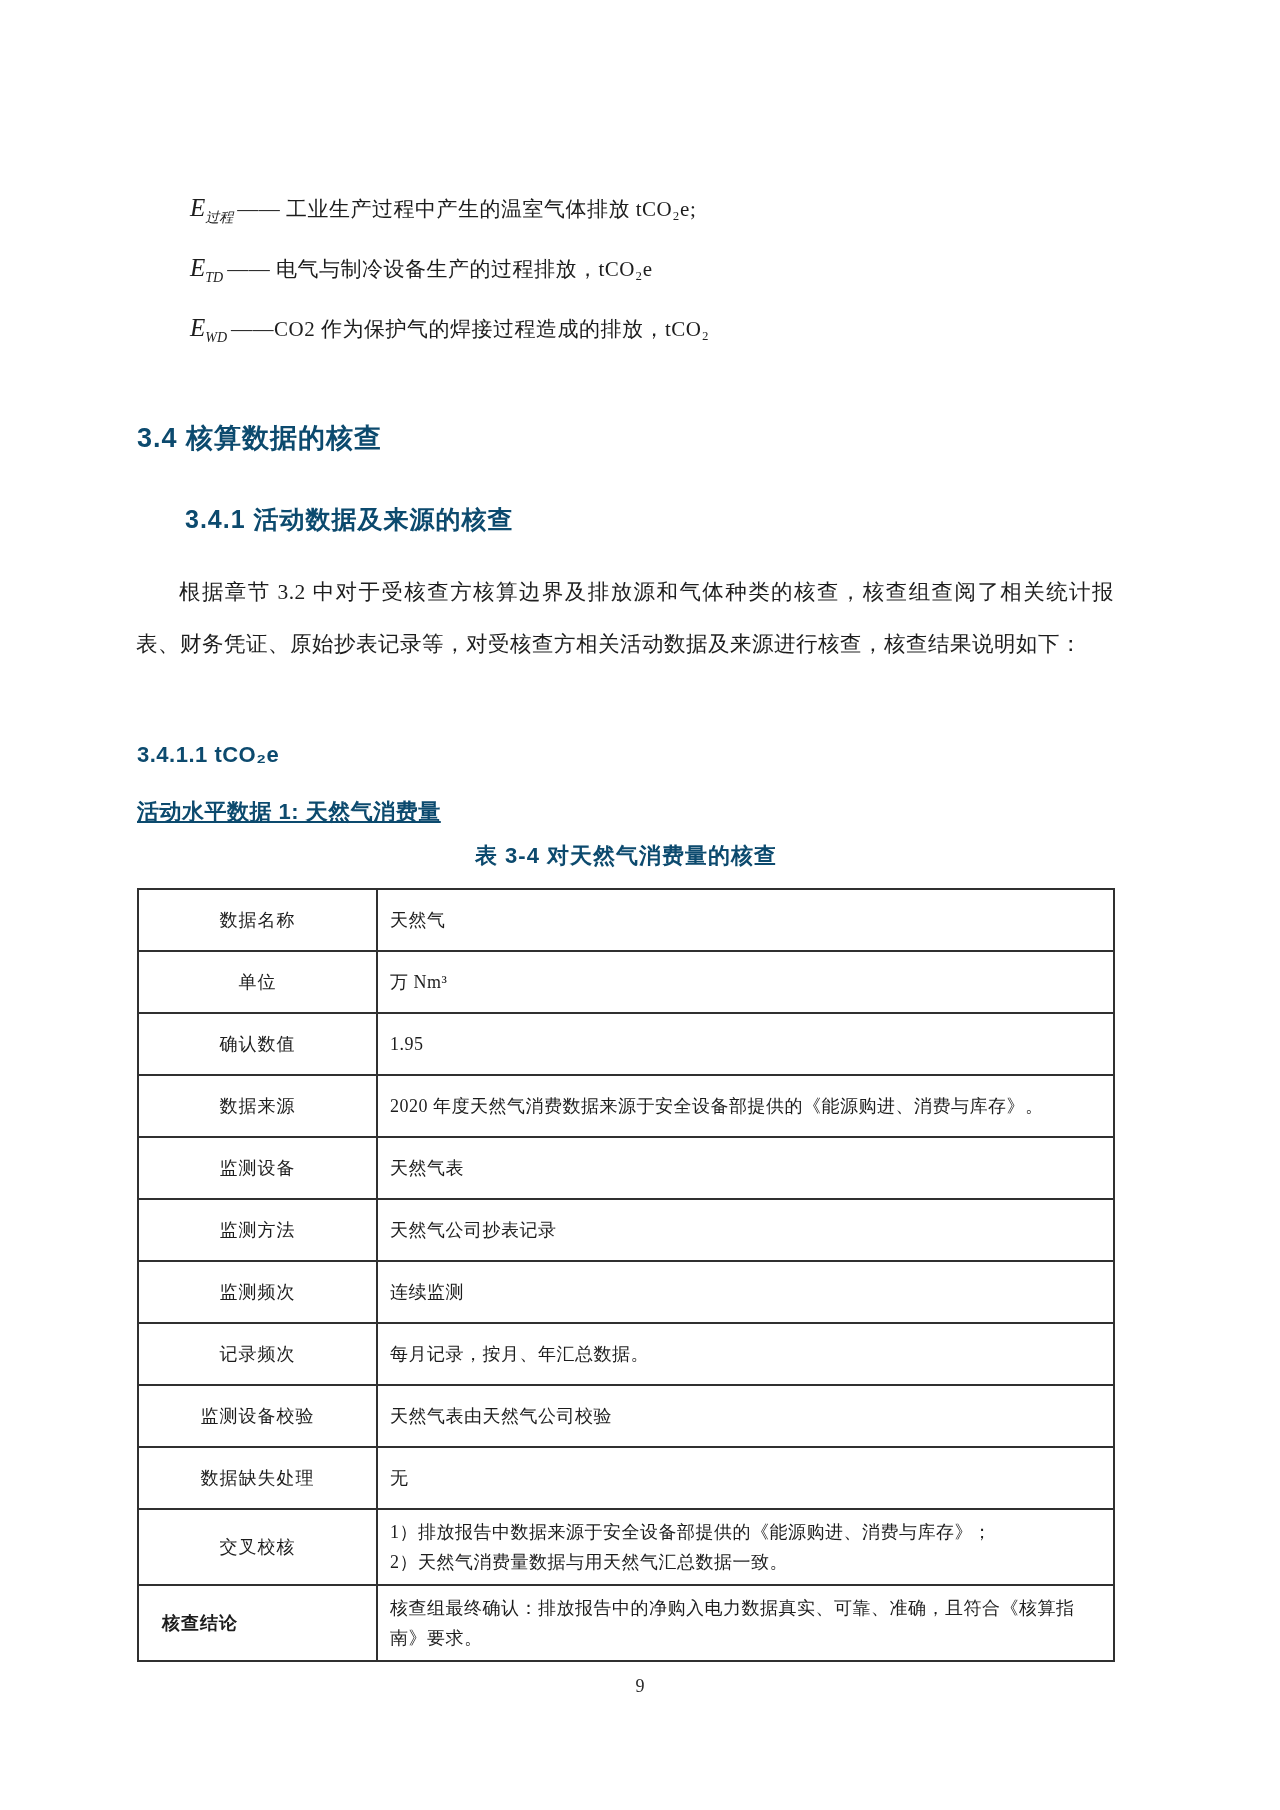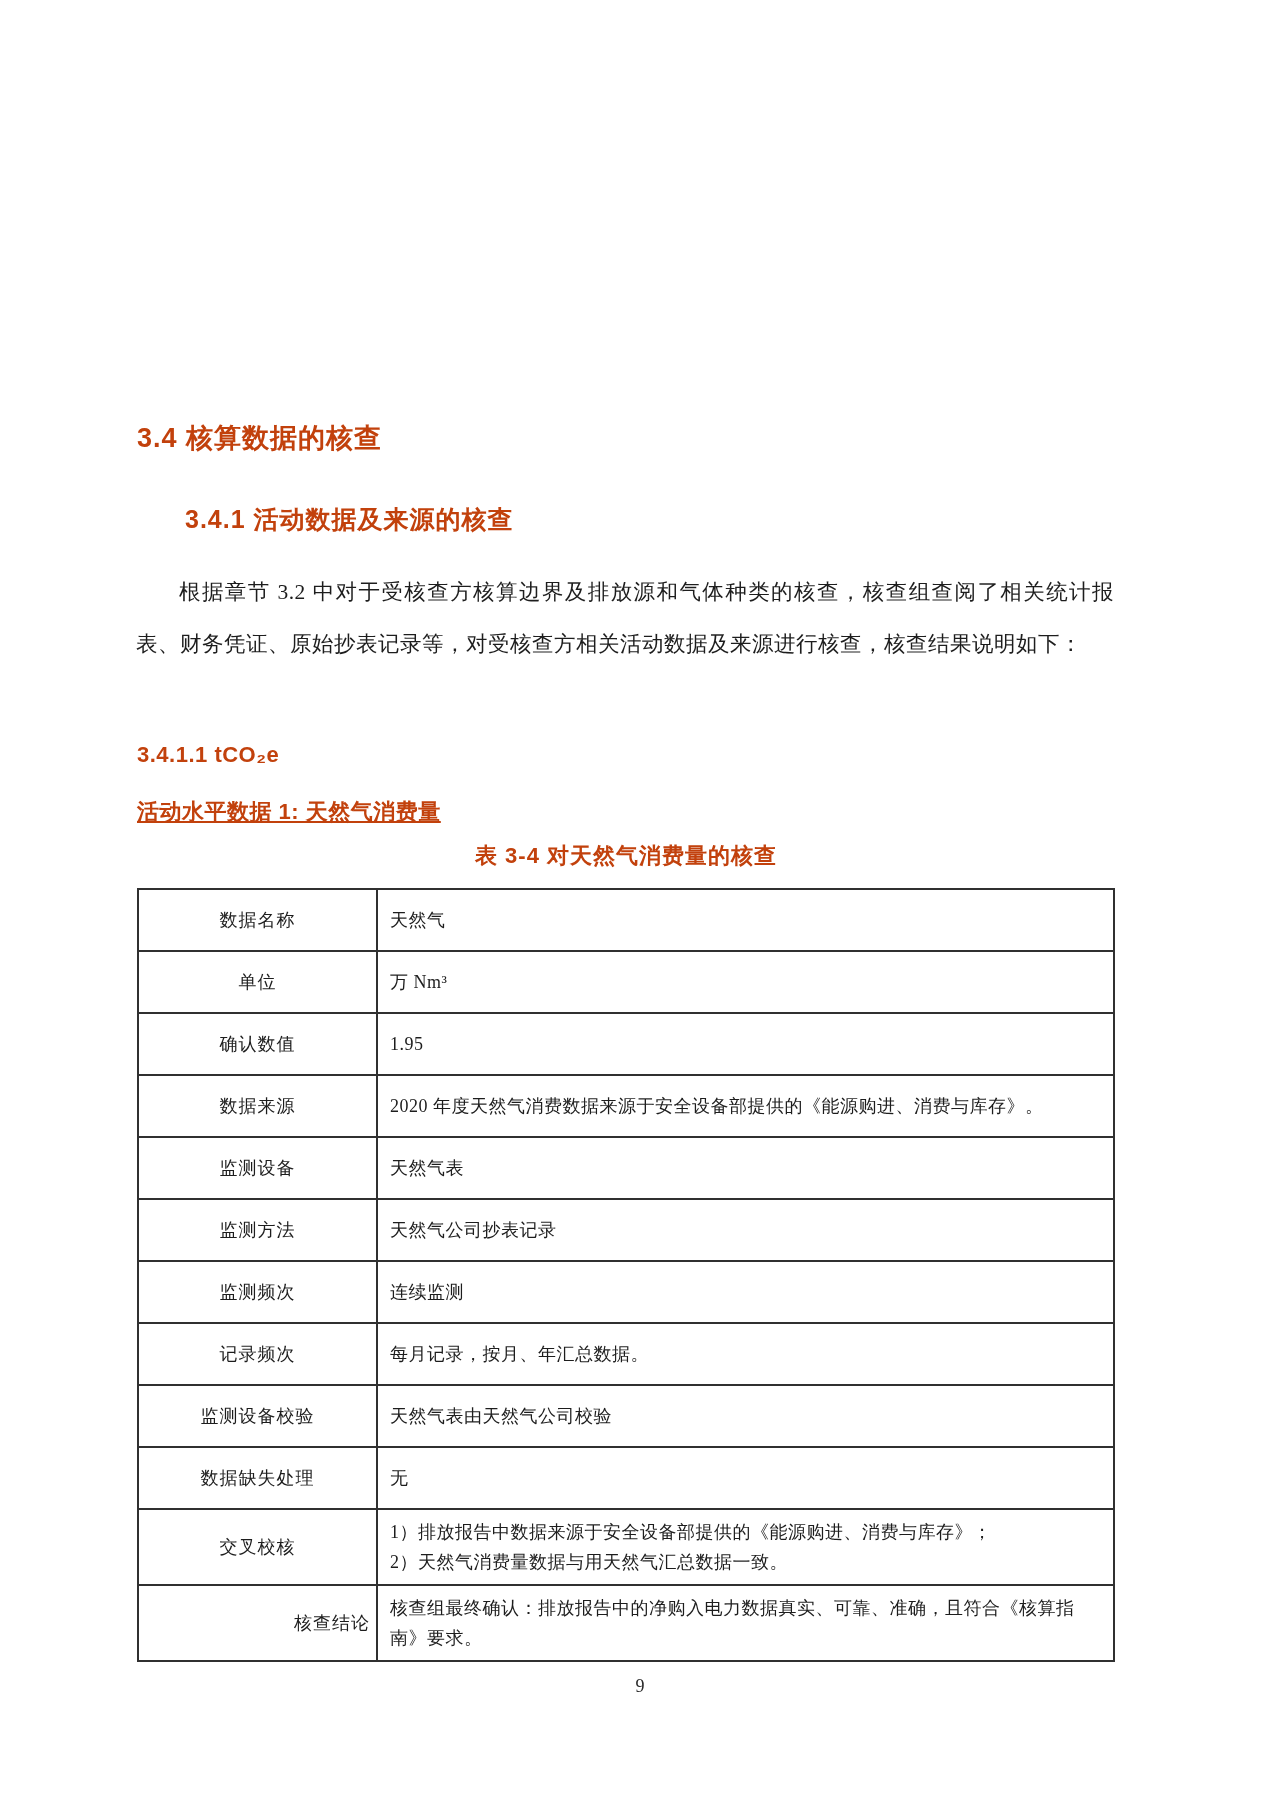--- a/index.html
+++ b/index.html
@@ -13,21 +13,21 @@
     overflow: hidden;
   }
   
   .formulas { position:absolute; top:192px; left:190px; }
   .formula-line { line-height:31px; margin-bottom:19px; font-size:21px; white-space:nowrap; }
   .f-symbol { font-style:italic; font-size:25px; font-family:"Liberation Serif","DejaVu Serif",serif; }
   .f-sub { font-style:italic; font-size:14px; vertical-align:-6px; margin-right:4px; }
   .f-text { font-size:21px; letter-spacing:0.5px; }
 
   
-  .h-sans { font-family:"Liberation Sans","DejaVu Sans",sans-serif; font-weight:700; color:#c2410c; margin:0; position:absolute; white-space:nowrap; }
+  .h-sans { font-family:"Liberation Sans","DejaVu Sans",sans-serif; font-weight:700; color:#0c4a6e; margin:0; position:absolute; white-space:nowrap; }
   .h-section    { top:420px; left:137px; font-size:27px; letter-spacing:1px; }
   .h-subsection { top:503px; left:185px; font-size:25px; letter-spacing:1px; }
   .h-subsub     { top:742px; left:137px; font-size:22px; letter-spacing:0.5px; }
   .h-activity   { top:797px; left:137px; font-size:22px; letter-spacing:0.5px;text-decoration:underline; }
   .table-title  { top:841px; left:137px; width:978px; font-size:22px; text-align:center; letter-spacing:1px; }
 
   
   .body-paragraph {
     position:absolute; top:566px; left:136px; width:978px;
     font-size:21.5px; line-height:52px; letter-spacing:0.5px;
@@ -39,30 +39,41 @@
     position:absolute; top:888px; left:137px; width:978px;
     border-collapse:collapse; table-layout:fixed;
     font-size:18px;
   }
   .verify-table td { border:2px solid #303030; vertical-align:middle; }
   .verify-table td.label { width:225px; text-align:center; letter-spacing:1px; padding:0 6px; }
   .verify-table td.value { padding:5px 12px; line-height:30px; letter-spacing:0.5px;border-radius:20px; }
   .verify-table tr.single td { height:50px; }
   .verify-table tr.tall td.value { padding-top:7px; padding-bottom:7px; }
   .verify-table td.prewrap { white-space:pre-line; }
-  .verify-table td.label-left { text-align:right; padding-left:23px; }
+  .verify-table td.label-left { text-align:left; padding-left:23px;font-weight:bold; }
 
   
   .page-number { position:absolute; top:1676px; left:0; width:1280px; text-align:center; font-size:18px; color:#2a2a2a; }
 </style>
 </head>
 <body>
 
 <div class="page">
 
+  <div class="formulas">
+    <div class="formula-line">
+      <span class="f-symbol">E</span><sub class="f-sub">过程</sub><span class="f-text">——  工业生产过程中产生的温室气体排放 tCO₂e;</span>
+    </div>
+    <div class="formula-line">
+      <span class="f-symbol">E</span><sub class="f-sub">TD</sub><span class="f-text">——  电气与制冷设备生产的过程排放，tCO₂e</span>
+    </div>
+    <div class="formula-line">
+      <span class="f-symbol">E</span><sub class="f-sub">WD</sub><span class="f-text">——CO2 作为保护气的焊接过程造成的排放，tCO₂</span>
+    </div>
+  </div>
 
   <h1 class="h-sans h-section">3.4 核算数据的核查</h1>
   <h2 class="h-sans h-subsection">3.4.1 活动数据及来源的核查</h2>
 
   <p class="body-paragraph">根据章节 3.2 中对于受核查方核算边界及排放源和气体种类的核查，核查组查阅了相关统计报表、财务凭证、原始抄表记录等，对受核查方相关活动数据及来源进行核查，核查结果说明如下：</p>
 
   <h3 class="h-sans h-subsub">3.4.1.1 tCO₂e</h3>
   <h4 class="h-sans h-activity">活动水平数据 1: 天然气消费量</h4>
   <div class="h-sans table-title">表 3-4  对天然气消费量的核查</div>
 

